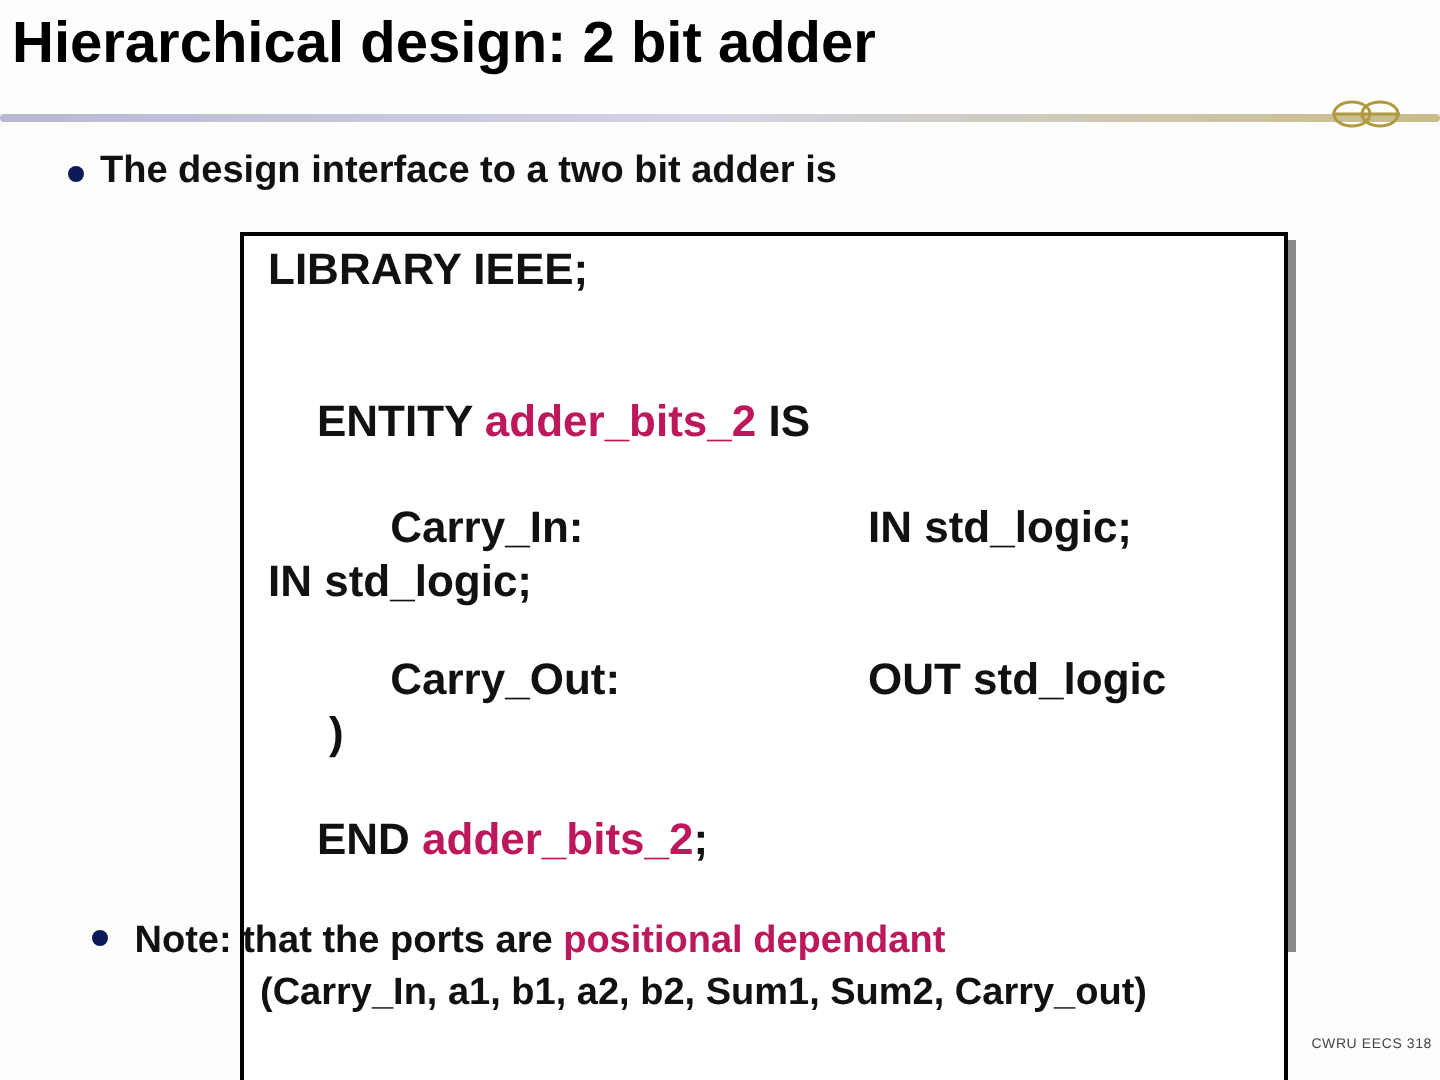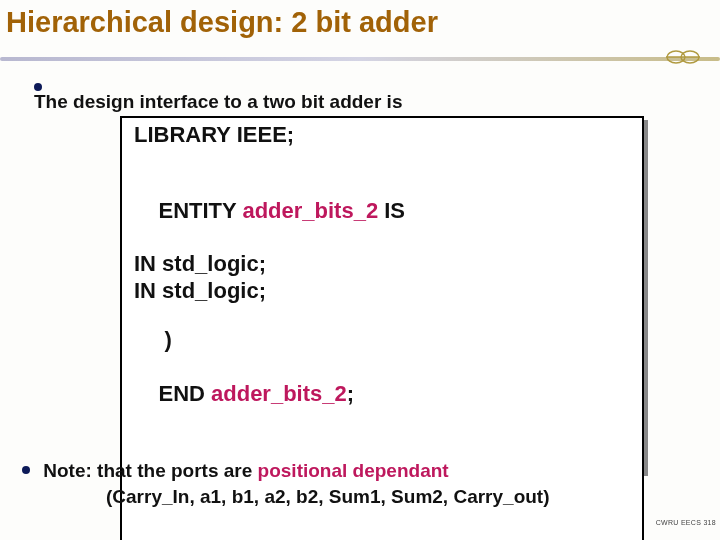--- a/index.html
+++ b/index.html
@@ -7,21 +7,21 @@
     width: 720px;
     height: 540px;
     background: #fdfdfb;
     font-family: Arial, Helvetica, sans-serif;
     position: relative;
     overflow: hidden;
   }
   .title {
     font-size: 29px;
     font-weight: bold;
-    color: #a16207;
+    color: #000000;
     padding: 6px 6px 8px 6px;
   }
   .divider-wrap {
     position: relative;
     height: 20px;
     margin-bottom: 6px;
   }
   .divider {
     position: absolute;
     top: 10px; left: 0; right: 0;
@@ -34,21 +34,20 @@
     right: 20px; top: 2px;
     width: 34px; height: 16px;
   }
   .bullet-row {
     display: flex;
     align-items: flex-start;
     padding: 2px 18px 4px 34px;
     font-size: 19px;
     font-weight: bold;
     color: #111;
-    flex-direction: column;
   }
   .bullet-dot {
     width: 8px; height: 8px;
     background: #0d1a58;
     border-radius: 50%;
     margin-right: 8px;
     margin-top: 8px;
     flex-shrink: 0;
   }
   .code-shadow {
@@ -72,21 +71,21 @@
   .code-box .line { white-space: pre; }
   .kw-teal { color: #be185d; }
   .cols {
     display: flex;
   }
   .col-left { white-space: pre; }
   .col-right { white-space: pre; }
   .spacer { height: 22px; }
   .note-wrap {
     position: absolute;
-    left: 22px; top: 460px;
+    left: 46px; top: 460px;
     width: 660px;
     font-size: 19px;
     font-weight: bold;
     color: #111;
   }
   .note-wrap .bullet-dot {
     display: inline-block;
     vertical-align: middle;
     margin-top: -4px;
   }
@@ -122,27 +121,32 @@
 </div>
 
 <div class="code-shadow"></div>
 <div class="code-box">
   <div class="line">LIBRARY IEEE;</div>
   <div class="spacer"></div>
   <div class="line">
     <span>ENTITY </span><span class="kw-teal">adder_bits_2</span><span> IS</span>
   </div>
   <div class="cols">
+    <div class="col-left" style="width:300px">          Carry_In:</div>
     <div class="col-right">IN std_logic;</div>
   </div>
   <div class="cols">
     <div class="col-right">IN std_logic;</div>
   </div>
   <div class="spacer"></div>
   <div class="cols">
+  </div>
+  <div class="cols">
+    <div class="col-left" style="width:300px">          Carry_Out:</div>
+    <div class="col-right">OUT std_logic</div>
   </div>
   <div class="line">     )</div>
   <div class="line">
     <span>END </span><span class="kw-teal">adder_bits_2</span><span>;</span>
   </div>
 </div>
 
 <div class="note-wrap">
   <div>
     <span class="bullet-dot"></span>

